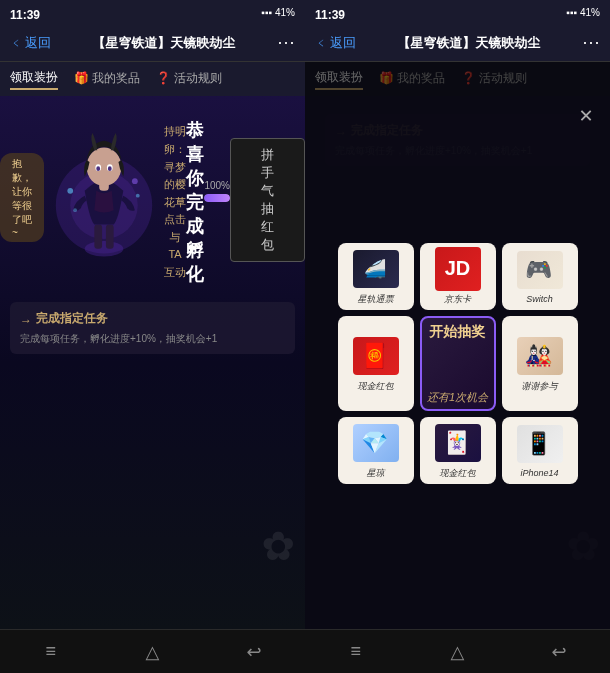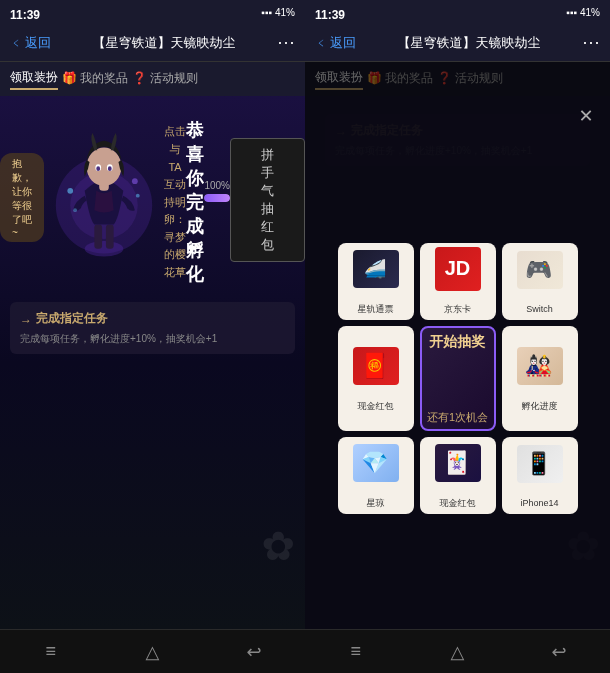--- a/index.html
+++ b/index.html
@@ -53,36 +53,36 @@
       color: #4a9eff;
       font-size: 13px;
       cursor: pointer;
       gap: 2px;
     }
     .nav-title {
       flex: 1;
       text-align: center;
       color: #fff;
       font-size: 13px;
-      font-weight: 400;
+      font-weight: 700;
     }
     .nav-more {
       color: #fff;
       font-size: 18px;
       cursor: pointer;
     }
 
     
     .sub-nav {
       height: 34px;
       background: #1a1a2e;
       display: flex;
       align-items: center;
       padding: 0 10px;
-      gap: 4px;
+      gap: 16px;
       flex-shrink: 0;
     }
     .sub-nav-item {
       font-size: 12px;
       color: #aaa;
       cursor: pointer;
       padding-bottom: 2px;
       display: flex;
       align-items: center;
       gap: 3px;
@@ -296,21 +296,22 @@
       display: flex;
       align-items: center;
       justify-content: center;
       font-size: 28px;
     }
 
     .lottery-cell-label {
       font-size: 9px;
       color: #333;
       text-align: center;
-      margin-top: 12px;
+      margin-top: 2px;
+      font-style: italic;
     }
 
     .lottery-cell.center .lottery-cell-label {
       color: #c8a96e;
       font-size: 11px;
     }
 
     .lottery-center-main {
       color: #f0d090;
       font-size: 14px;
@@ -500,22 +501,22 @@
           <ellipse cx="66" cy="37" rx="2" ry="2.5" fill="#4a3080"></ellipse>
 
           <circle cx="25" cy="60" r="3" fill="rgba(100,200,255,0.6)"></circle>
           <circle cx="95" cy="65" r="2" fill="rgba(100,200,255,0.5)"></circle>
           <circle cx="30" cy="80" r="2" fill="rgba(100,200,255,0.4)"></circle>
           <circle cx="92" cy="50" r="3" fill="rgba(150,100,255,0.5)"></circle>
         </svg>
       </div>
 
       <div class="character-desc">
+        <div>持明卵：寻梦的樱花草</div>
         <div>点击与TA互动</div>
-        <div>持明卵：寻梦的樱花草</div>
       </div>
 
       <div class="congrats-text">恭喜你完成孵化</div>
 
       <div class="progress-bar-container">
         <span class="progress-label">100%</span>
         <div class="progress-bar-bg">
           <div class="progress-bar-fill" style="width:100%"></div>
         </div>
       </div>
@@ -624,21 +625,21 @@
 
         <div class="lottery-cell center">
           <div class="lottery-center-main">开始抽奖</div>
           <div class="lottery-cell-label">还有1次机会</div>
         </div>
 
         <div class="lottery-cell">
           <div class="lottery-cell-img">
             <div class="prize-thanks">🎎</div>
           </div>
-          <div class="lottery-cell-label">孵化进度</div>
+          <div class="lottery-cell-label">谢谢参与</div>
         </div>
 
         <div class="lottery-cell">
           <div class="lottery-cell-img">
             <div class="prize-crystal">💎</div>
           </div>
           <div class="lottery-cell-label">星琼</div>
         </div>
 
         <div class="lottery-cell">

